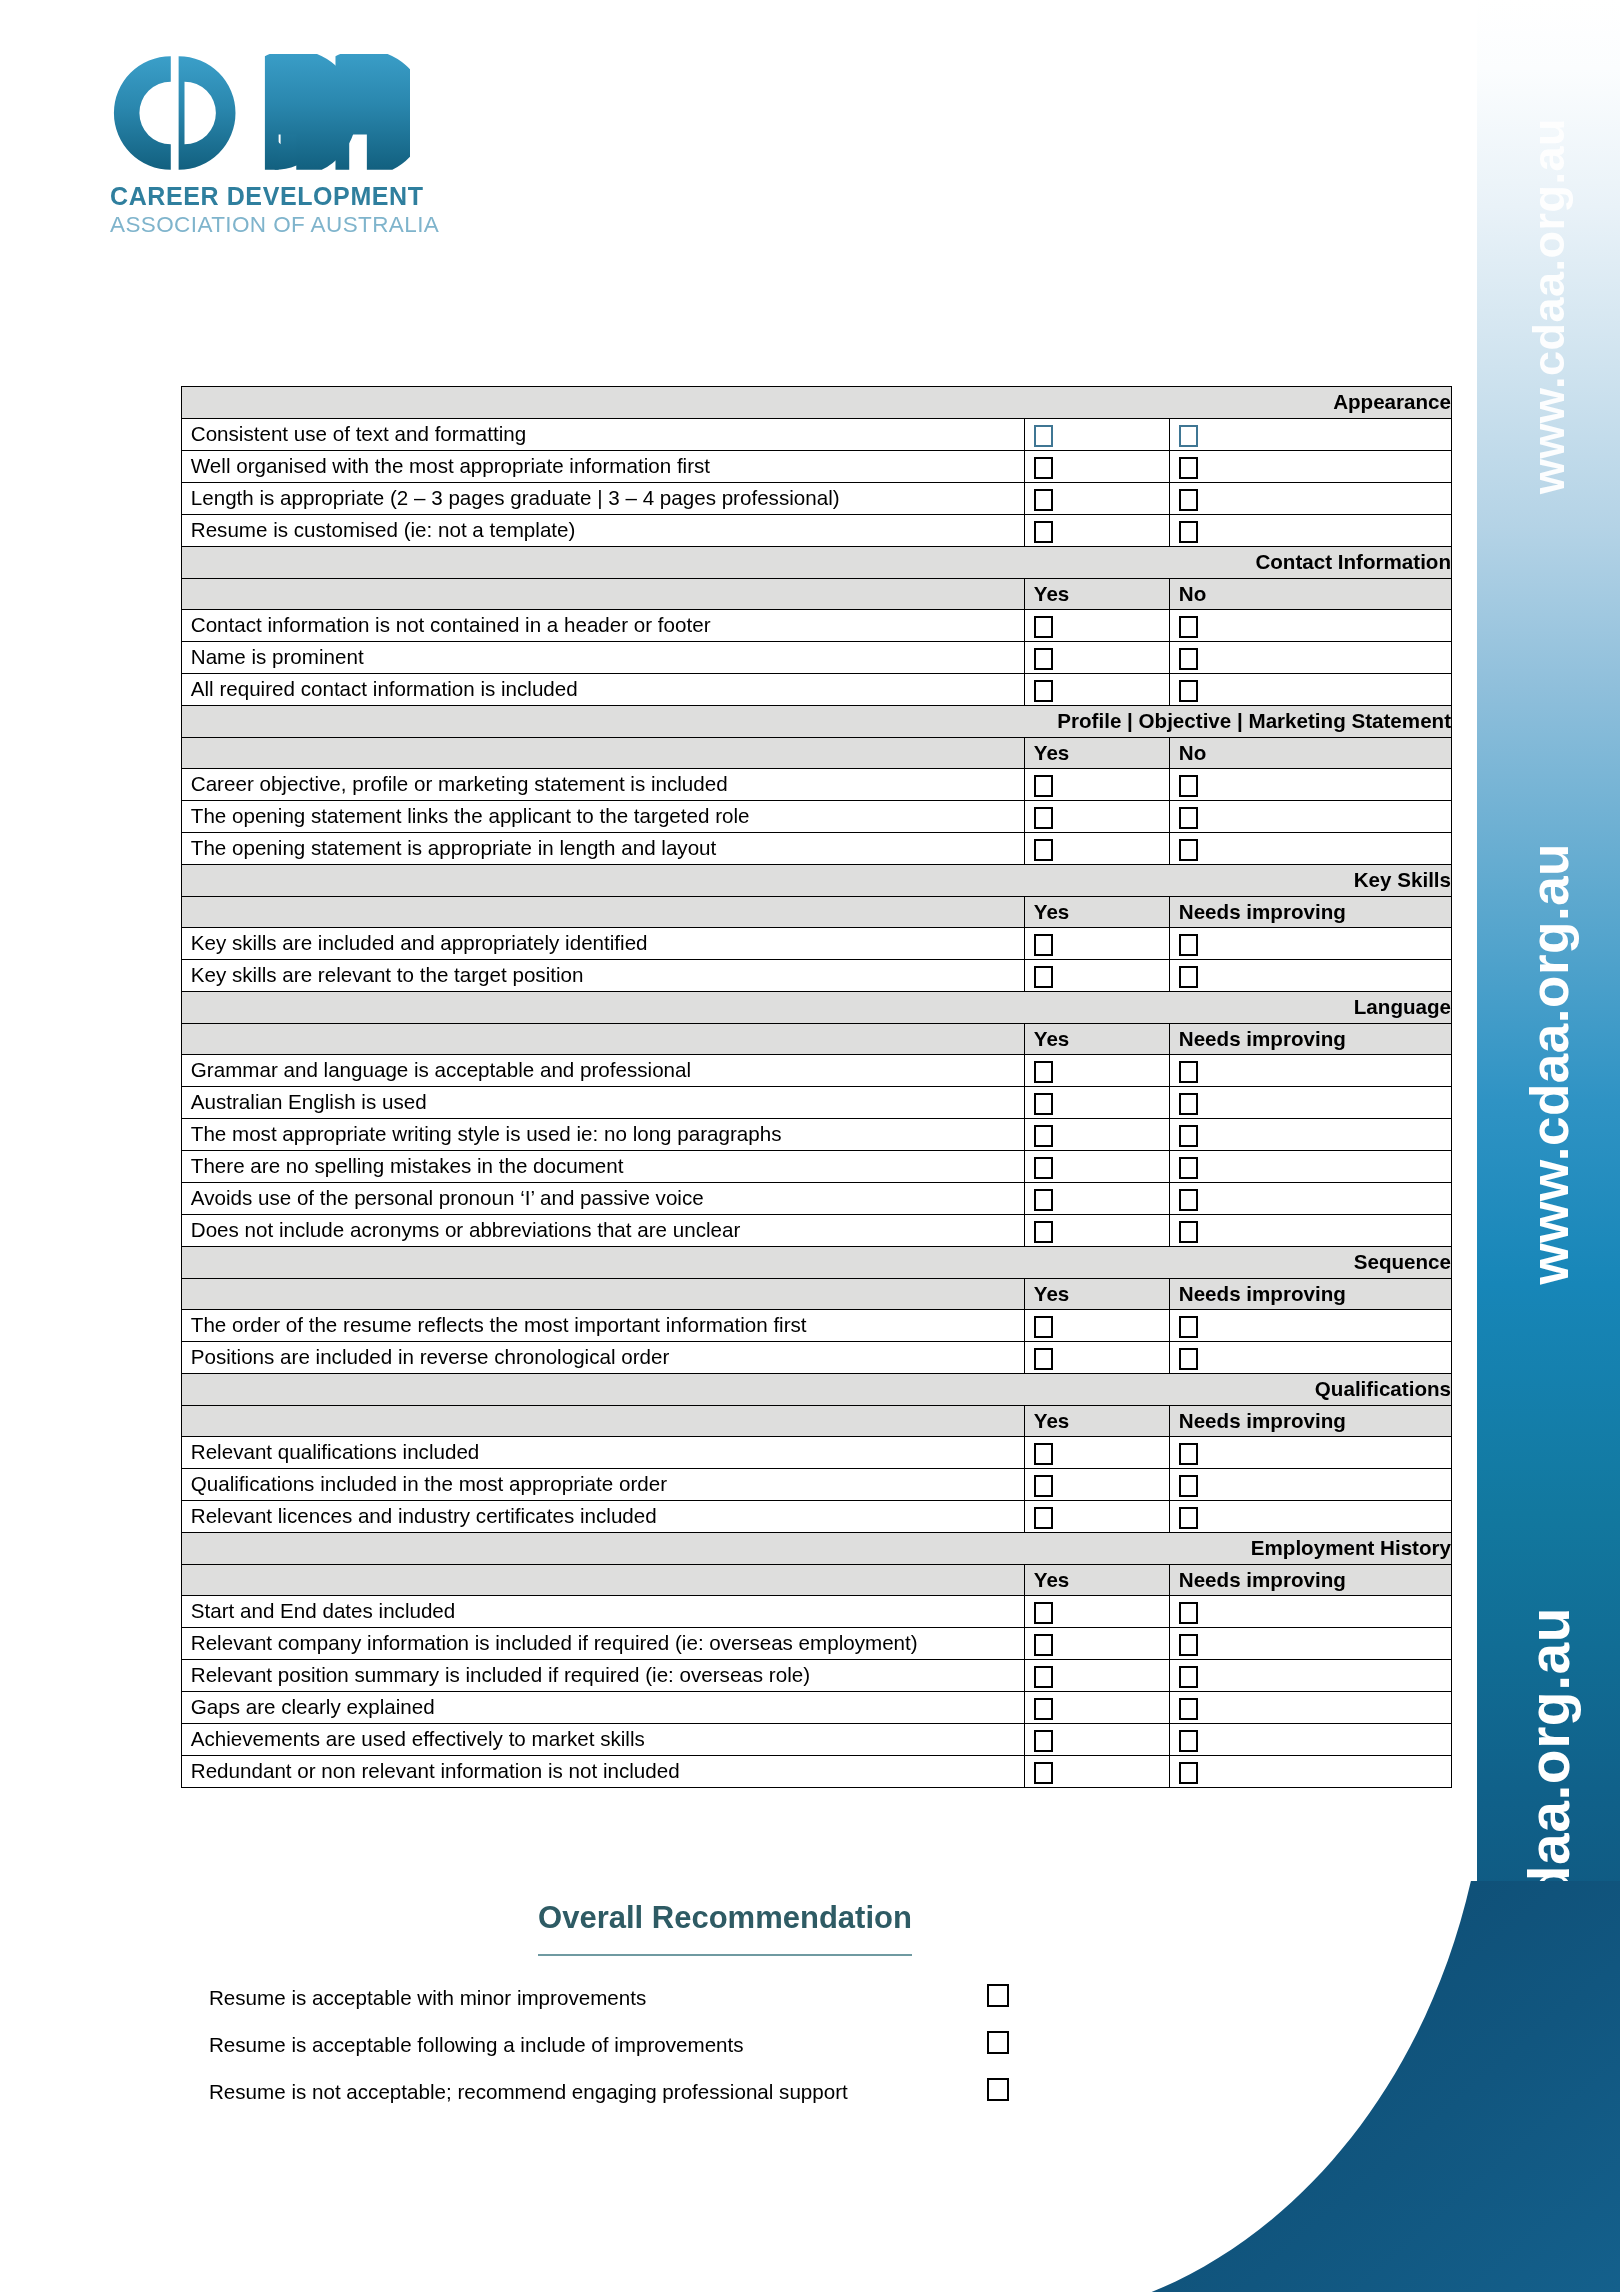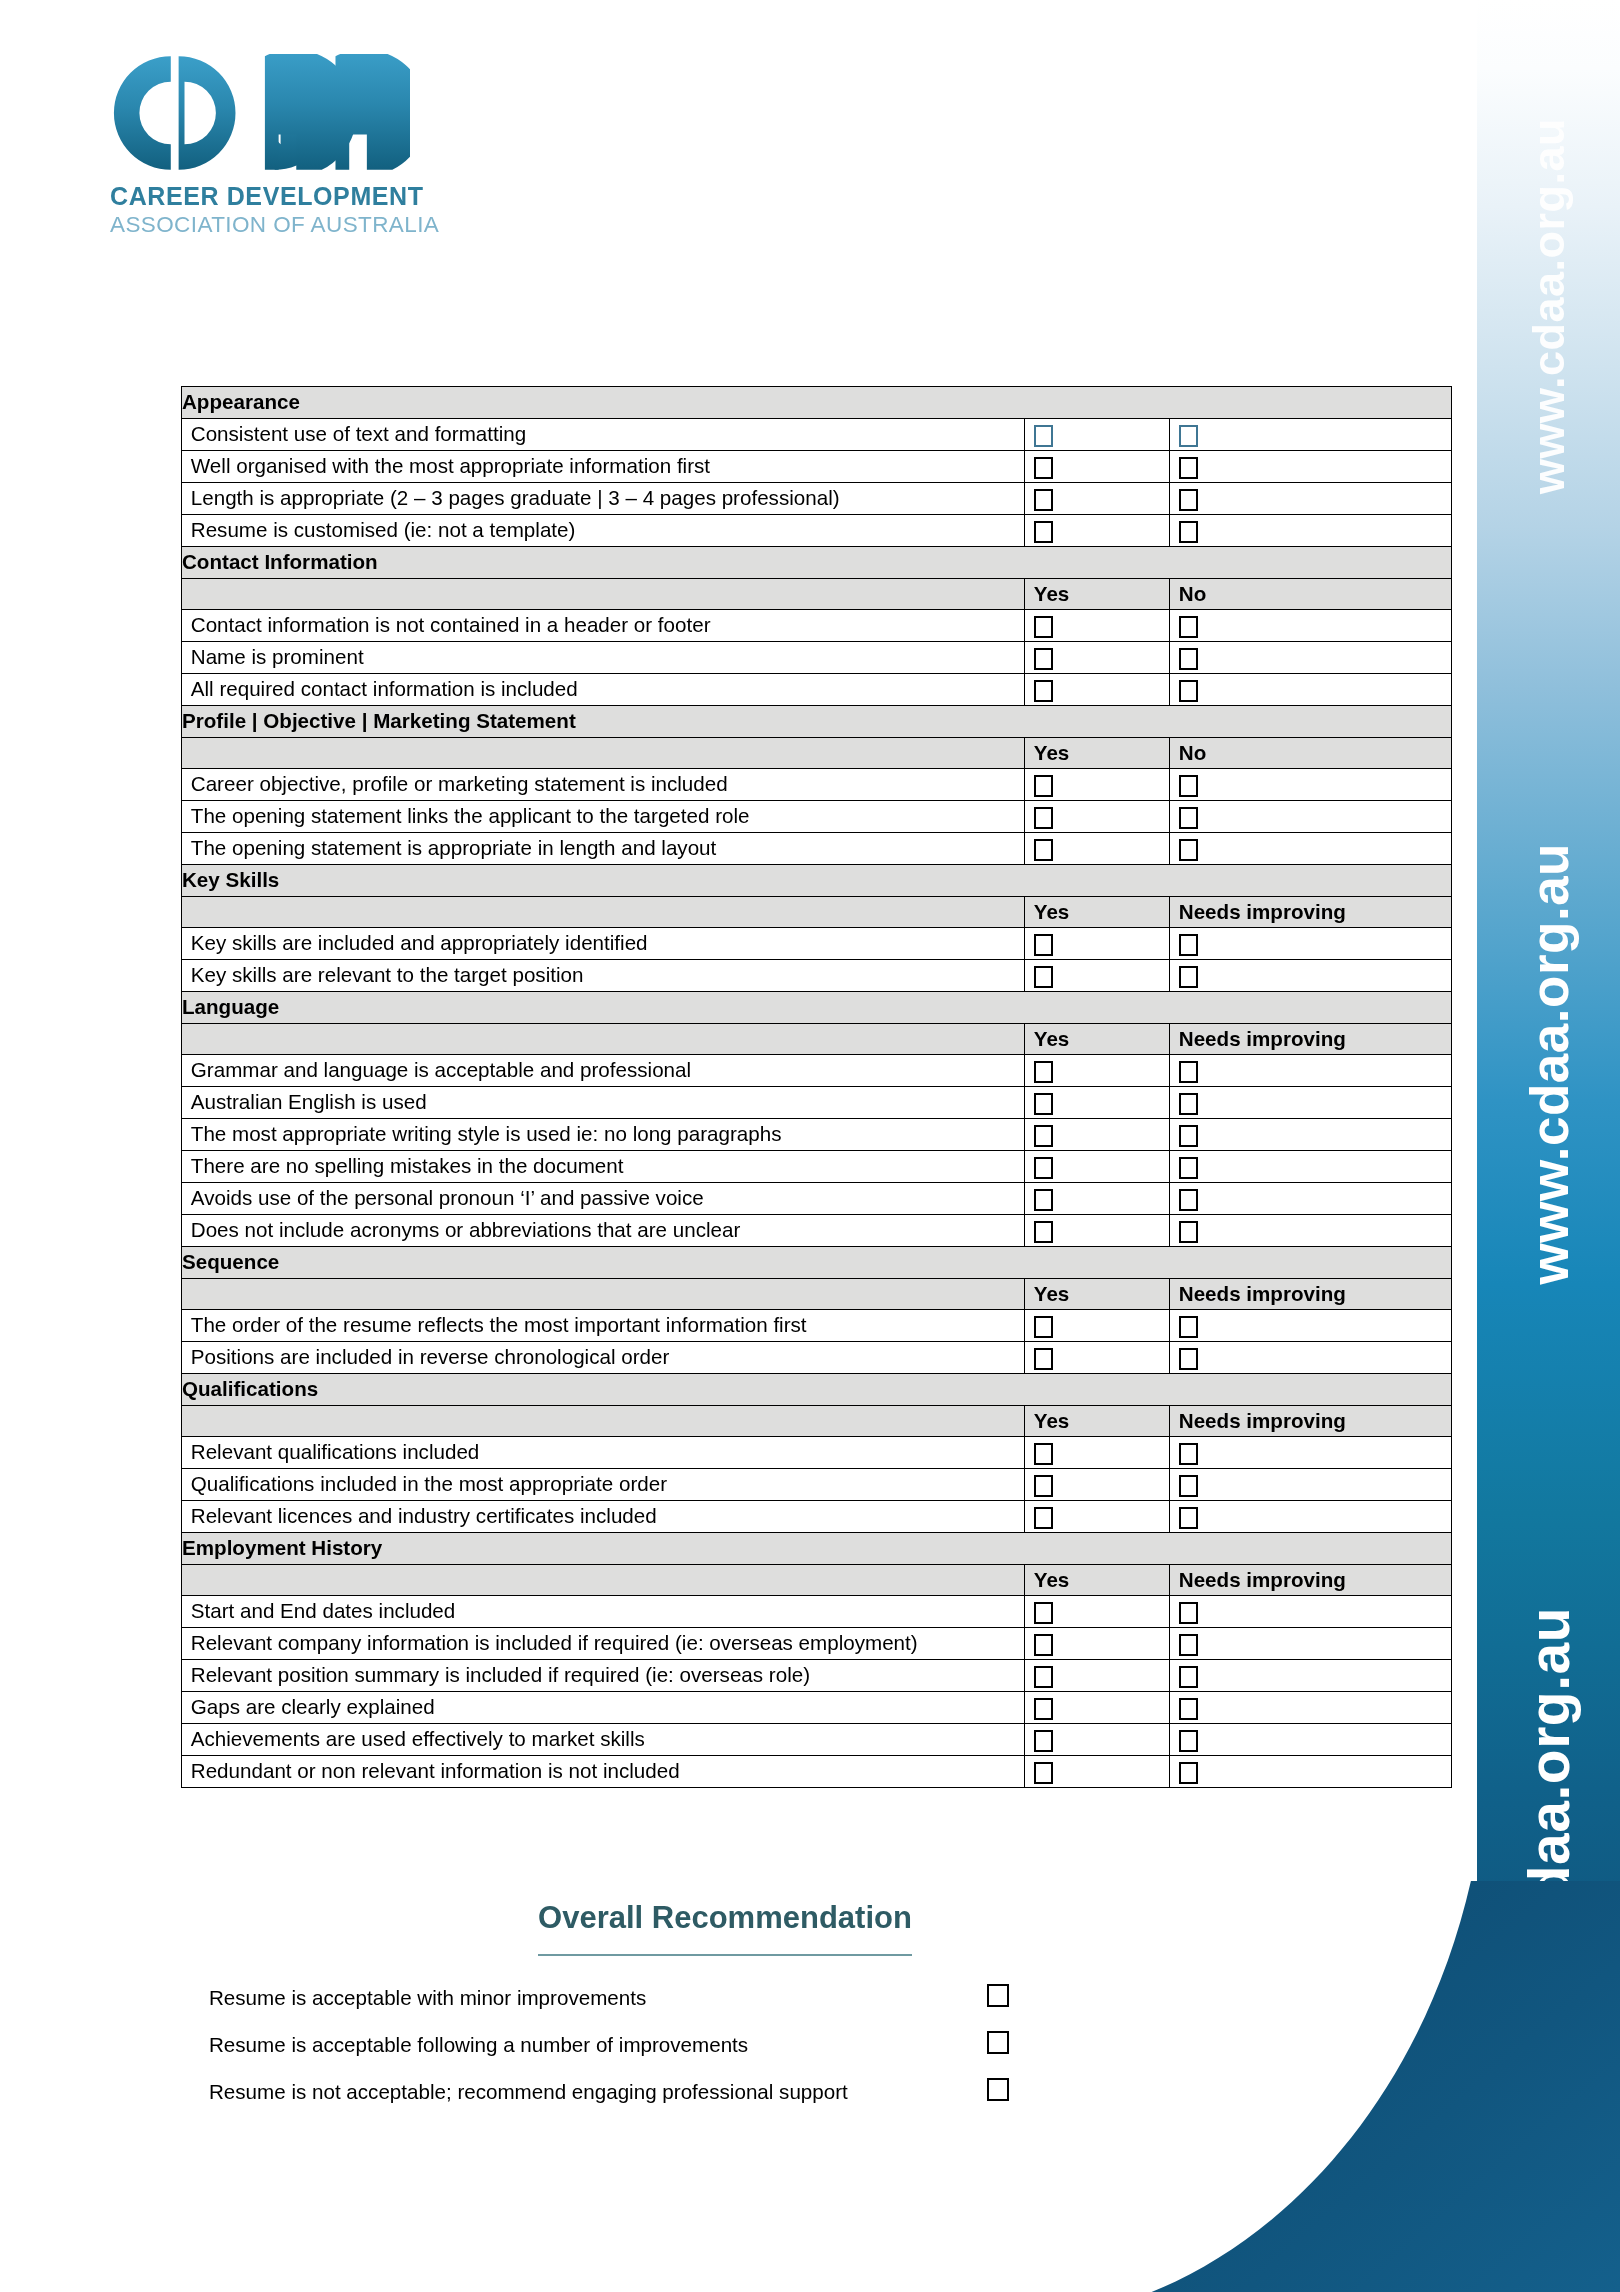--- a/index.html
+++ b/index.html
@@ -111,21 +111,21 @@
     font-size: 20.6px;
     color: #000000;
     font-family: "Liberation Sans", sans-serif;
   }
   .col-item  { width: 843px; }
   .col-opt1  { width: 145px; }
   .col-opt2  { width: 282px; }
 
   td.section-head {
     background: #dededd;
-    text-align: left;
+    text-align: right;
     color: #1f4061;
     font-weight: bold;
     font-size: 22px;
     height: 32px;
     padding: 2px 0 3.9px 0;
   }
   td.colhdr {
     background: #dededd;
     color: #1e4a73;
     font-weight: bold;
@@ -453,21 +453,21 @@
 
   <div id="reco-title">
     <span>Overall Recommendation</span>
   </div>
   <div id="reco-list">
       <div class="reco-row">
         <div class="reco-label">Resume is acceptable with minor improvements</div>
         <div class="reco-cb"></div>
       </div>
       <div class="reco-row">
-        <div class="reco-label">Resume is acceptable following a number of improvements</div>
+        <div class="reco-label">Resume is acceptable following a include of improvements</div>
         <div class="reco-cb"></div>
       </div>
       <div class="reco-row">
         <div class="reco-label">Resume is not acceptable; recommend engaging professional support</div>
         <div class="reco-cb"></div>
       </div>
     </div>
 
   <div id="brand-band">
     <div class="band-url" id="band-url-1">www.cdaa.org.au</div>

